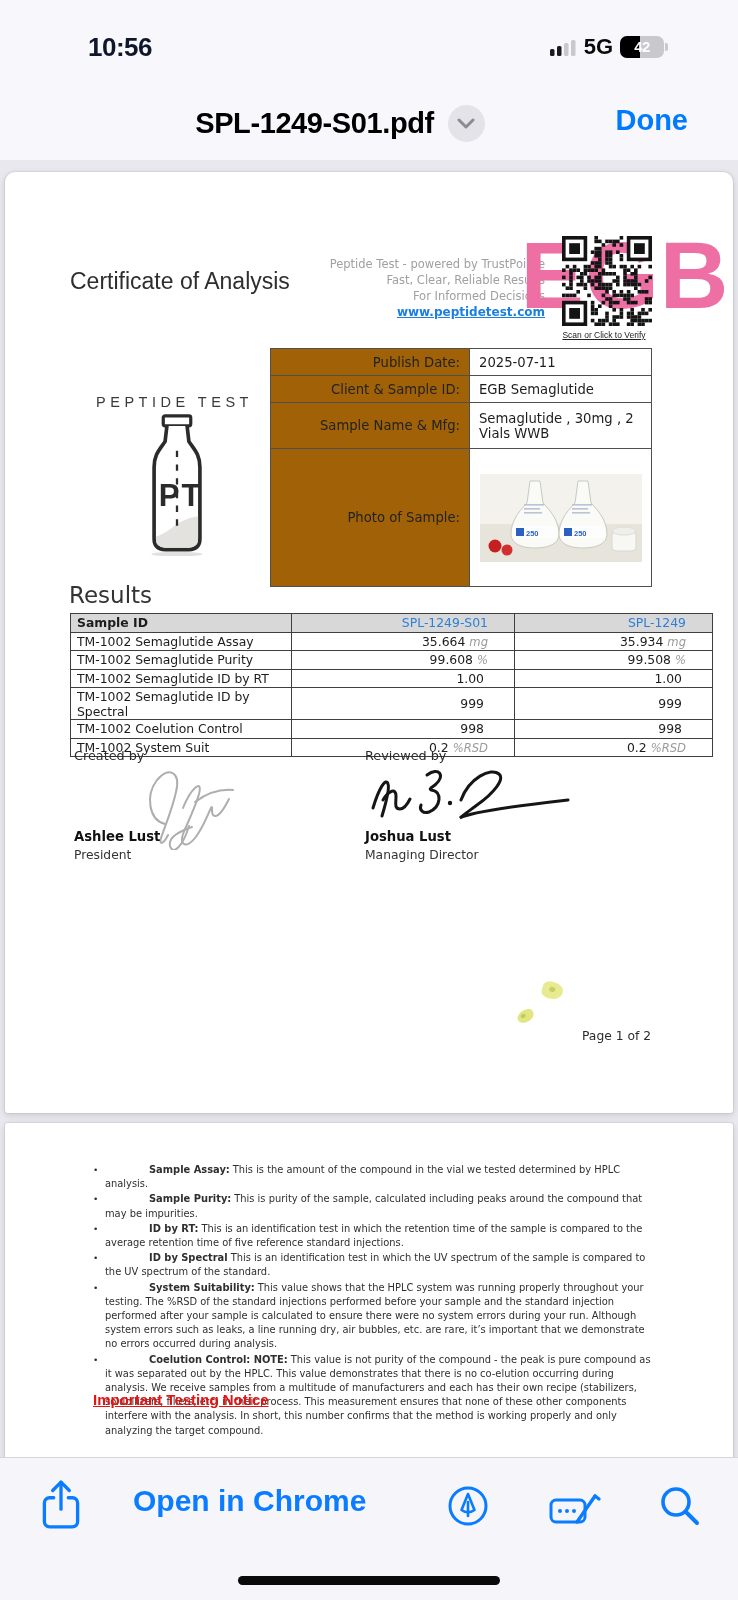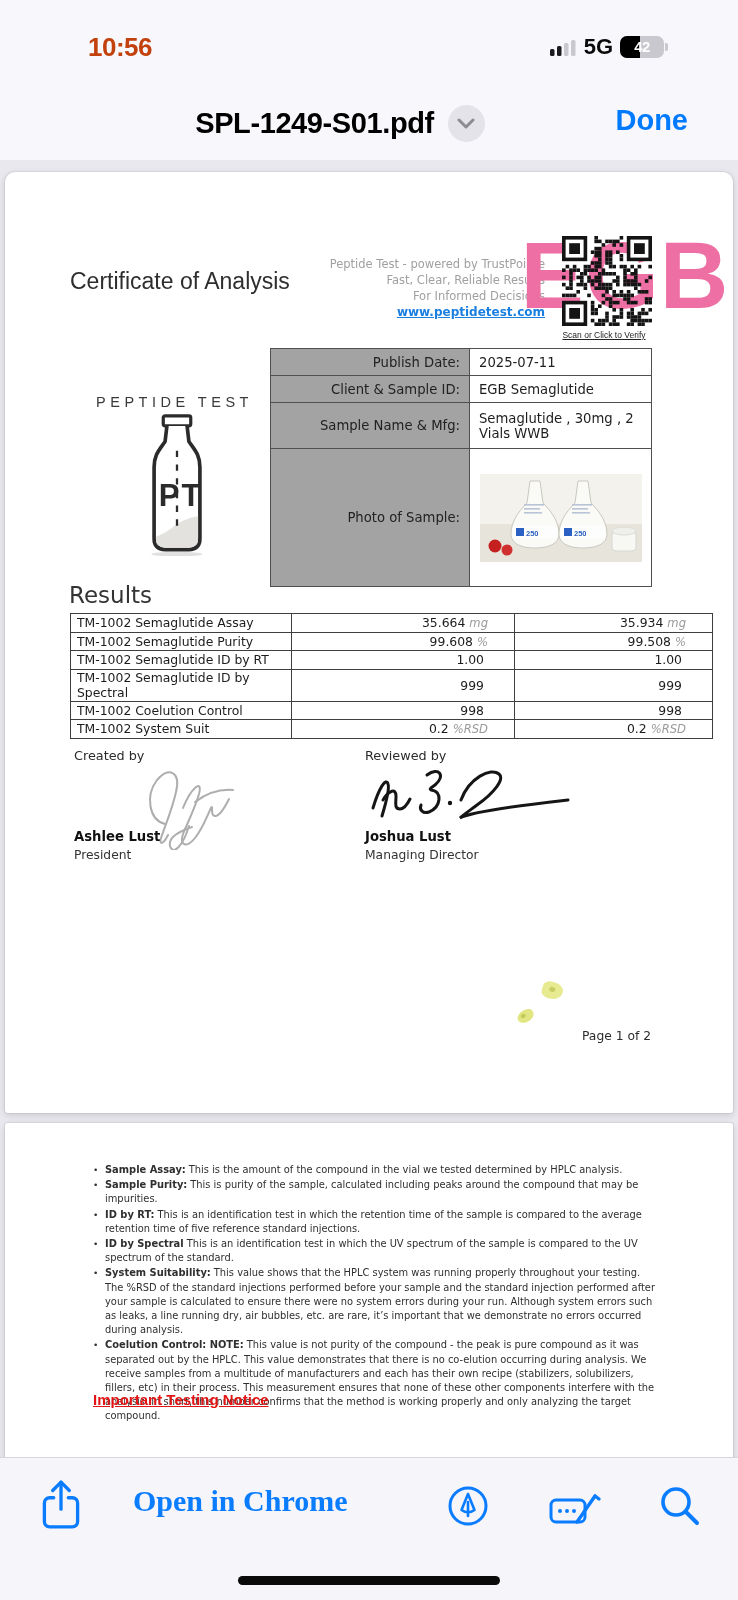--- a/index.html
+++ b/index.html
@@ -1,21 +1,21 @@
 <!DOCTYPE html>
 <html><head>
 <meta charset="utf-8">
 <style>
   html,body{margin:0;padding:0;}
   body{width:738px;height:1600px;background:#e9e8ee;font-family:"Liberation Sans",sans-serif;-webkit-font-smoothing:antialiased;}
   .phone{position:relative;width:738px;height:1600px;overflow:hidden;background:#e9e8ee;}
 
   
   .header{position:absolute;top:0;left:0;right:0;height:160px;background:#f8f7fc;z-index:5;}
-  .time{position:absolute;left:88px;top:32px;font-size:26px;font-weight:bold;color:#c2410c;letter-spacing:-0.5px;}
+  .time{position:absolute;left:88px;top:32px;font-size:26px;font-weight:bold;color:#0f172a;letter-spacing:-0.5px;}
   .status-right{position:absolute;right:74px;top:34px;display:flex;align-items:center;gap:7px;}
   .net-label{font-size:22px;font-weight:600;color:#0a0a0a;}
   .battery{position:relative;width:44px;height:22px;border-radius:7px;background:#c9c8ce;overflow:visible;}
   .battery .fill{position:absolute;left:0;top:0;bottom:0;width:46%;background:#000;border-radius:7px 0 0 7px;}
   .battery .pct{position:relative;z-index:2;display:block;text-align:center;line-height:22px;color:#fff;font-size:15px;font-weight:bold;letter-spacing:-0.5px;}
   .battery .nub{position:absolute;right:-4px;top:7px;width:3px;height:8px;background:#c9c8ce;border-radius:0 2px 2px 0;}
   .titlebar{position:absolute;top:100px;left:0;right:0;height:46px;}
   .title-center{position:absolute;left:100px;right:158px;top:0;height:46px;display:flex;align-items:center;justify-content:center;gap:14px;}
   .doc-title{font-size:29px;font-weight:bold;color:#000;letter-spacing:-0.4px;}
   .chev-btn{width:37px;height:37px;border-radius:50%;background:#e4e3e9;border:none;display:flex;align-items:center;justify-content:center;cursor:pointer;padding:0;}
@@ -31,21 +31,21 @@
 
   .coa-heading{position:absolute;left:65px;top:96px;font-size:23px;color:#2e2e2e;}
   .tagline{position:absolute;left:322px;top:84px;width:218px;text-align:right;font-size:11.5px;line-height:16px;color:#a0a0a0;font-family:"DejaVu Sans",sans-serif;}
   .tagline a{color:#1a7fe0;font-weight:bold;font-size:12px;text-decoration:underline;cursor:pointer;}
   .egb{position:absolute;left:504px;top:56px;width:232px;text-align:center;font-size:95px;line-height:1;font-weight:bold;color:#ee6fa4;letter-spacing:1px;z-index:1;font-family:"Liberation Sans",sans-serif;}
   .qr{position:absolute;left:557px;top:64px;width:90px;height:90px;z-index:2;}
   .qr-caption{position:absolute;left:545px;top:158px;width:108px;text-align:center;font-size:8.5px;color:#222;text-decoration:underline;z-index:3;cursor:pointer;}
 
   table.info{position:absolute;left:265px;top:176px;border-collapse:collapse;table-layout:fixed;width:382px;font-size:13.2px;color:#1d1d1d;font-family:"DejaVu Sans",sans-serif;}
   table.info td{border:1px solid #4f4f4f;padding:3px 9px;vertical-align:middle;}
-  table.info td.l{background:#a3a3a3;text-align:right;width:180px;color:#222;}
+  table.info td.l{background:#a16207;text-align:right;width:180px;color:#222;}
   table.info td.v{background:#fff;text-align:left;}
   table.info td.photo-cell{padding:0;}
   .photo-box{display:flex;align-items:center;justify-content:center;height:100%;}
 
   .brand-text{position:absolute;left:82px;top:222px;width:175px;text-align:center;font-size:14.5px;font-weight:normal;letter-spacing:4.5px;color:#3a3a3a;}
   .vial{position:absolute;left:126px;top:242px;}
 
   .results-heading{position:absolute;left:64px;top:410px;font-size:23px;color:#333;font-family:"DejaVu Sans",sans-serif;}
   table.results{position:absolute;left:65px;top:441px;border-collapse:collapse;table-layout:fixed;width:581px;font-size:12.4px;color:#1c1c1c;font-family:"DejaVu Sans",sans-serif;}
   table.results th,table.results td{border:1px solid #3f3f3f;height:16.5px;padding:0.5px 0;}
@@ -69,27 +69,27 @@
   .speck1::after{content:"";position:absolute;left:4px;top:3px;width:5px;height:4px;background:#b9c23e;border-radius:50%;}
   .speck2{position:absolute;left:537px;top:810px;width:21px;height:17px;background:#e2e675;border-radius:45% 55% 60% 40%;opacity:.8;transform:rotate(15deg);}
   .speck2::after{content:"";position:absolute;left:7px;top:5px;width:6px;height:5px;background:#b9c23e;border-radius:50%;}
   .page-footer{position:absolute;right:82px;top:857px;font-size:12.3px;color:#2b2b2b;font-family:"DejaVu Sans",sans-serif;}
 
   
   .bullets{position:absolute;left:88px;top:40px;width:562px;font-size:9.9px;line-height:14.2px;color:#2f2f2f;font-family:"DejaVu Sans",sans-serif;}
   .bullet{display:flex;gap:7px;margin-bottom:1px;}
   .bullet .dot{width:5px;flex:none;font-size:9px;line-height:14.2px;}
   .bullet .btext{flex:1;}
-  .bullet .lead{font-weight:bold;margin-right:3px;}
+  .bullet .lead{font-weight:bold;margin-right:3px;margin-left:44px;}
   .notice{position:absolute;left:88px;top:268px;font-size:15px;font-weight:bold;color:#e31414;text-decoration:underline;font-family:Liberation Sans, sans-serif;}
 
   
   .toolbar{position:absolute;left:0;right:0;top:1457px;height:143px;background:#f6f5fa;border-top:1px solid #d7d6db;z-index:6;}
   .tb-btn{position:absolute;background:none;border:none;padding:0;cursor:pointer;}
-  .open-chrome{left:133px;top:26px;font-size:30px;font-weight:bold;color:#0a7cff;font-family:Liberation Serif, serif;}
+  .open-chrome{left:133px;top:26px;font-size:30px;font-weight:bold;color:#0a7cff;font-family:Liberation Sans, sans-serif;}
   .home-indicator{position:absolute;left:238px;top:118px;width:262px;height:9px;border-radius:5px;background:#0a0a0a;cursor:grab;}
 </style>
 </head>
 <body>
 
 <div class="phone">
 
   <div class="header">
     <div class="time">10:56</div>
     <div class="status-right">
@@ -405,20 +405,25 @@
       <line x1="50" y1="40" x2="50" y2="128" stroke="#2b2b2b" stroke-width="2.5" stroke-dasharray="7 8"></line>
       <text x="30" y="100" font-size="34" font-weight="bold" fill="#2b2b2b" font-family="Liberation Sans,sans-serif">P</text>
       <text x="55" y="100" font-size="34" font-weight="bold" fill="#2b2b2b" font-family="Liberation Sans,sans-serif">T</text>
       <ellipse cx="50" cy="153" rx="28" ry="2.5" fill="#000" opacity="0.12"></ellipse>
     </svg>
 
     <div class="results-heading">Results</div>
 
     <table class="results">
       <tbody>
+          <tr>
+        <th class="c1">Sample ID</th>
+        <th class="c2">SPL-1249-S01</th>
+        <th class="c3">SPL-1249</th>
+      </tr>
       <tr>
         <td class="c1">TM-1002 Semaglutide Assay</td>
         <td class="c2"><span>35.664</span><span class="unit">mg</span></td>
         <td class="c3"><span>35.934</span><span class="unit">mg</span></td>
       </tr>
       <tr>
         <td class="c1">TM-1002 Semaglutide Purity</td>
         <td class="c2"><span>99.608</span><span class="unit">%</span></td>
         <td class="c3"><span>99.508</span><span class="unit">%</span></td>
       </tr>

